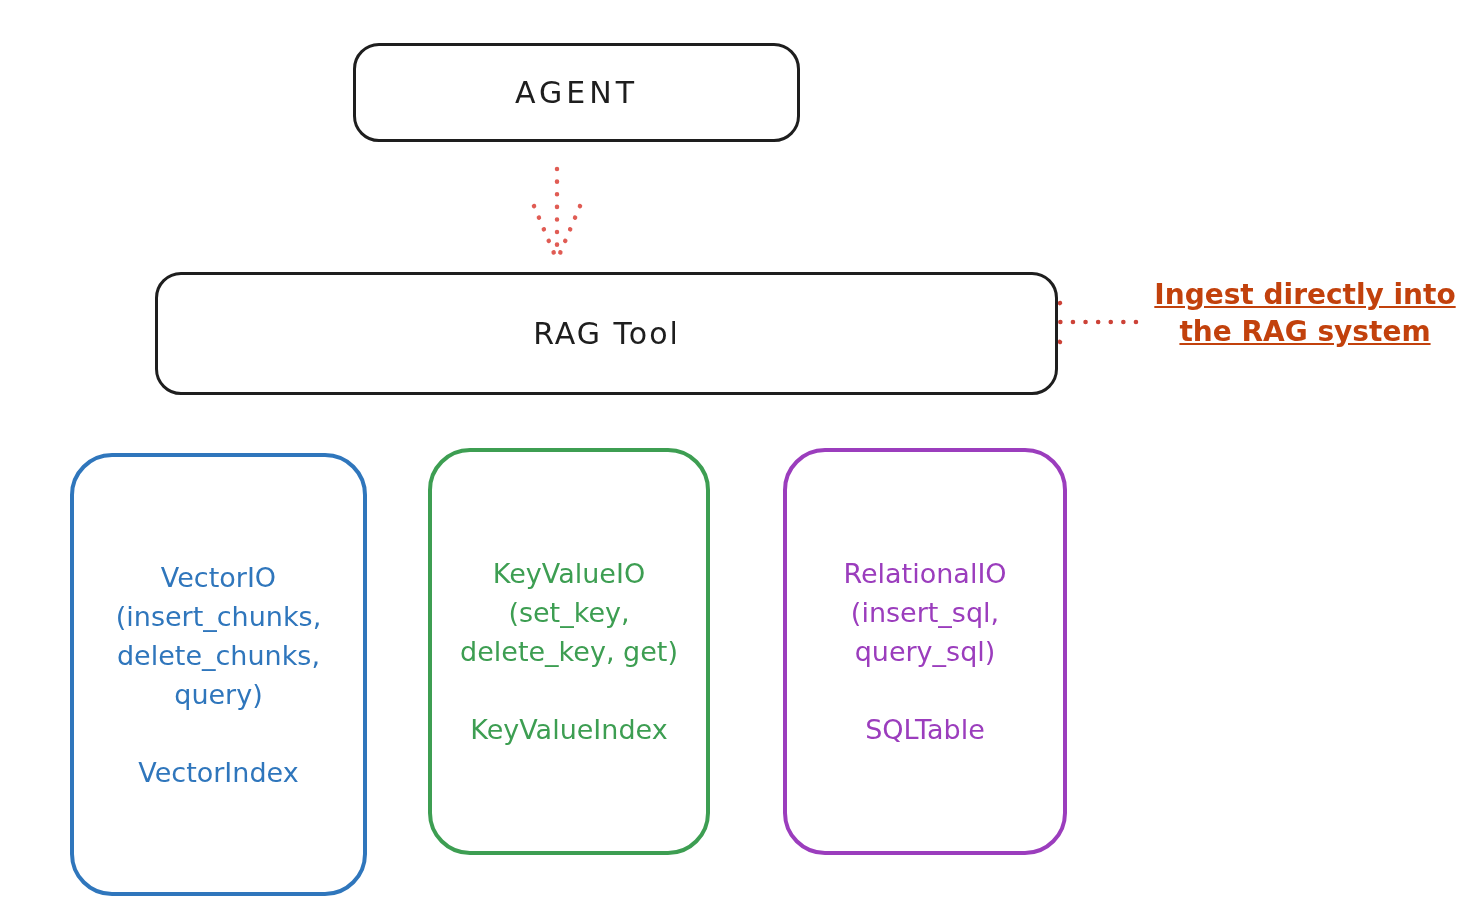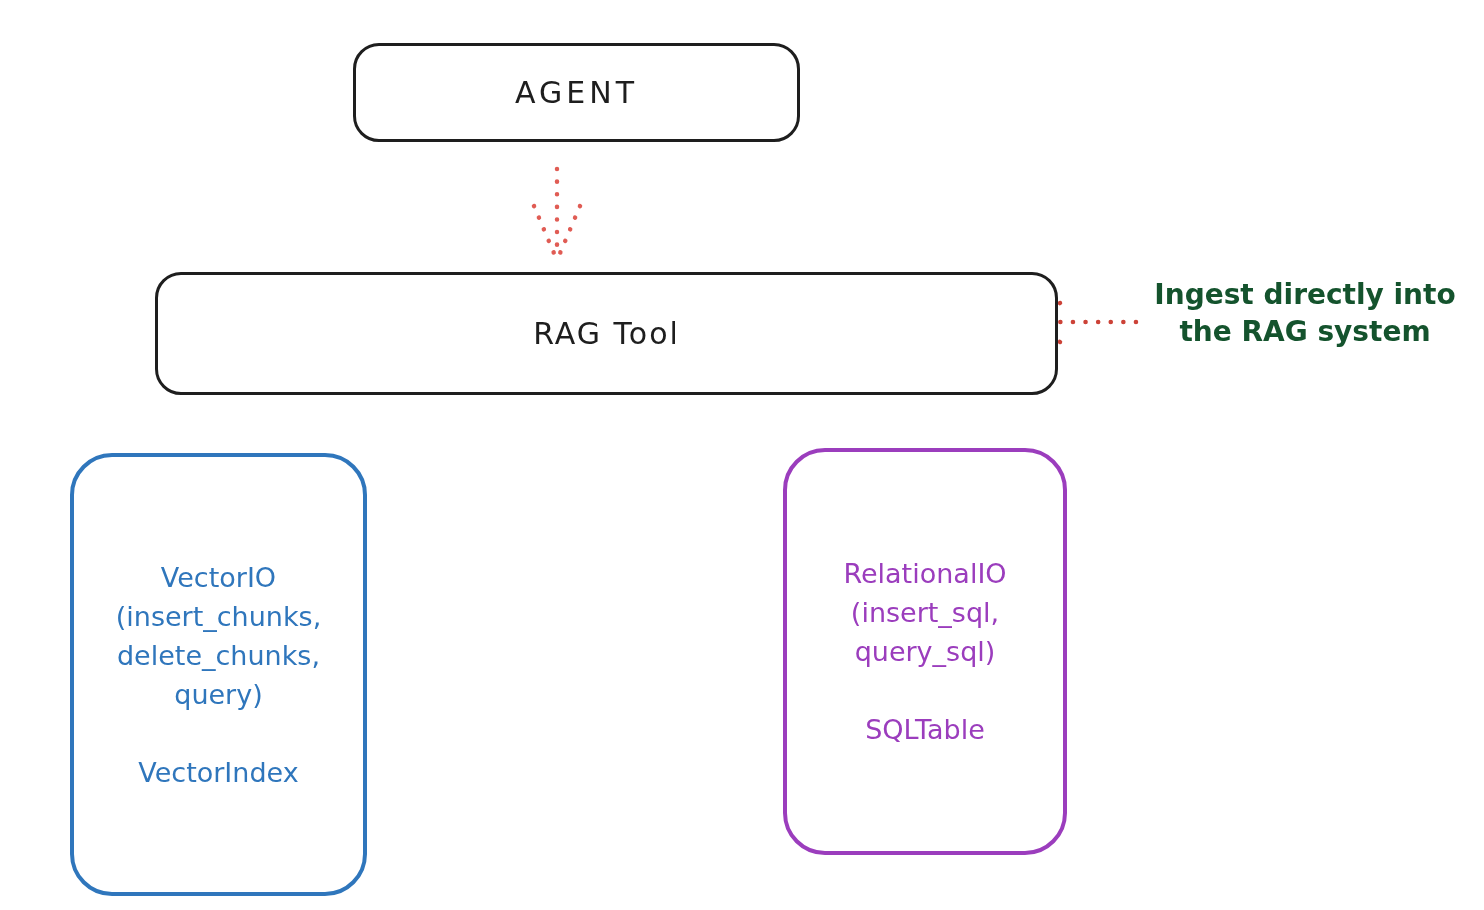--- a/index.html
+++ b/index.html
@@ -93,32 +93,39 @@
   </svg>
 
   <div class="node node-black" id="agent-node">
     <span class="node-label">AGENT</span>
   </div>
 
   <div class="node node-black" id="rag-tool-node">
     <span class="node-label">RAG Tool</span>
   </div>
 
-  <div class="annotation" style="color: #14532d;">Ingest directly into
+  <div class="annotation" style="color: #c2410c; text-decoration: underline;">Ingest directly into
 the RAG system</div>
 
   <div class="node node-colored" id="vector-io-node" style="border-color: rgb(47, 118, 188); color: rgb(47, 118, 188);">
     <span class="node-label multiline">VectorIO
 (insert_chunks,
 delete_chunks,
 query)
 
 VectorIndex</span>
   </div>
 
+  <div class="node node-colored" id="key-value-io-node" style="border-color: rgb(61, 158, 82); color: rgb(61, 158, 82);">
+    <span class="node-label multiline">KeyValueIO
+(set_key,
+delete_key, get)
+
+KeyValueIndex</span>
+  </div>
 
   <div class="node node-colored" id="relational-io-node" style="border-color: rgb(155, 61, 189); color: rgb(155, 61, 189);">
     <span class="node-label multiline">RelationalIO
 (insert_sql,
 query_sql)
 
 SQLTable</span>
   </div>
 
 </div>

